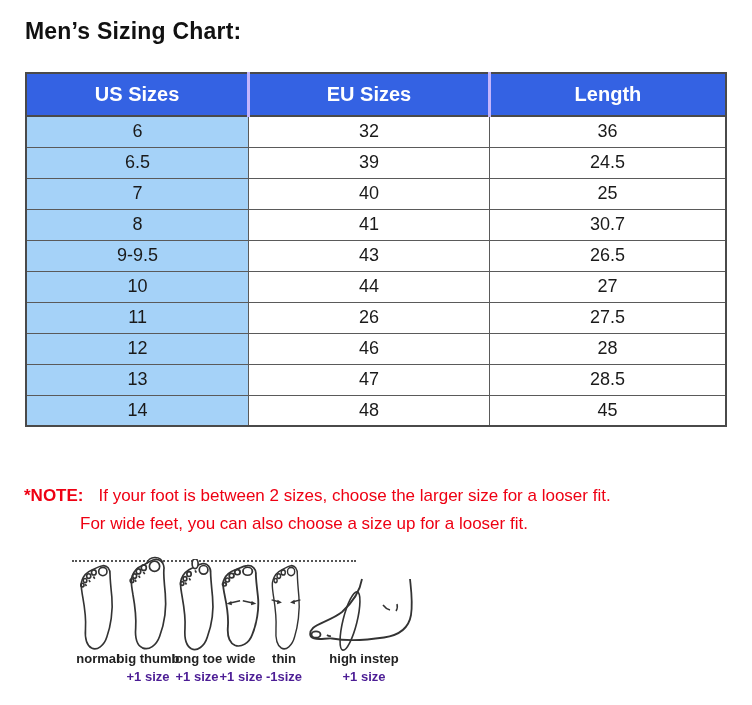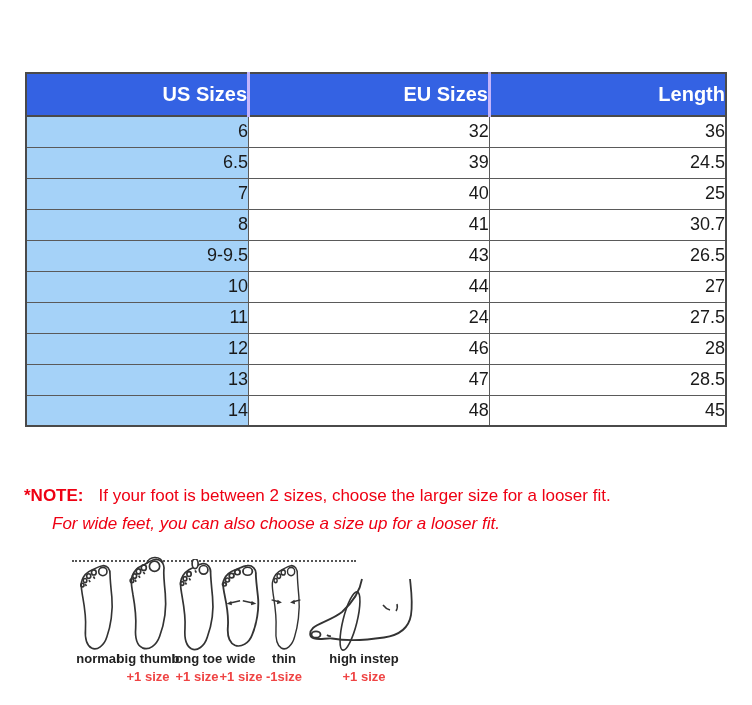--- a/index.html
+++ b/index.html
@@ -4,53 +4,54 @@
 <style>
   * { margin:0; padding:0; box-sizing:border-box; }
   html,body { width:752px; height:705px; background:#fff; overflow:hidden;
               font-family:"Liberation Sans", sans-serif; }
   .page { position:relative; width:752px; height:705px; background:#fff; }
 
   .title { position:absolute; left:25px; top:18px; font-size:23px; font-weight:bold;
            color:#111; letter-spacing:0.2px; }
 
   table.sizing { position:absolute; left:25px; top:72px; width:702px;
-                 border-collapse:collapse; table-layout:fixed; text-align:right; }
+                 border-collapse:collapse; table-layout:fixed; text-align:center; }
   table.sizing th {
     background:#3462E3; color:#fff; font-size:20px; font-weight:bold;
     height:43px; border:1px solid #4a4a4a; border-bottom:2px solid #4a4a4a;
   }
   table.sizing th + th { border-left:3px solid #c4b5fd; }
   table.sizing td {
     height:31px; font-size:18px; color:#1a1a1a;
     border:1px solid #5a5a5a; background:#fff;
   }
   table.sizing td.us { background:#A5D2F8; }
   table.sizing { border:2px solid #4a4a4a; }
 
   .note-line { position:absolute; font-size:17px; color:#EE0013; white-space:nowrap; }
   .note-1 { left:24px; top:486px; }
-  .note-2 { left:52px; top:514px;font-style:italic; }
+  .note-2 { left:80px; top:514px; }
   .note-prefix { font-weight:bold; margin-right:15px; }
 
   .feet { position:absolute; left:60px; top:550px; width:420px; height:150px;text-decoration:underline; }
   .dotted-line { position:absolute; left:12px; top:10px; width:284px; height:0;
                  border-top:2px dotted #555; }
   .foot { position:absolute; }
   .foot svg { display:block; width:100%; height:100%; }
   .flabel { position:absolute; top:101px; transform:translateX(-50%);
             font-size:13px; font-weight:bold; color:#222; white-space:nowrap; }
   .fsize  { position:absolute; top:119px; transform:translateX(-50%);
-            font-size:13px; font-weight:bold; color:#ef4444; white-space:nowrap; }
+            font-size:13px; font-weight:bold; color:#4c1d95; white-space:nowrap; }
 </style>
 </head>
 <body>
 
 <div class="page">
 
+  <div class="title">Men’s Sizing Chart:</div>
 
   <table class="sizing">
     <colgroup>
         <col style="width:31.8%">
         <col style="width:34.4%">
         <col style="width:33.8%">
       </colgroup>
     <thead>
       <tr>
         <th>US Sizes</th>
@@ -84,21 +85,21 @@
           <td>43</td>
           <td>26.5</td>
         </tr>
       <tr>
           <td class="us">10</td>
           <td>44</td>
           <td>27</td>
         </tr>
       <tr>
           <td class="us">11</td>
-          <td>24</td>
+          <td>26</td>
           <td>27.5</td>
         </tr>
       <tr>
           <td class="us">12</td>
           <td>46</td>
           <td>28</td>
         </tr>
       <tr>
           <td class="us">13</td>
           <td>47</td>

